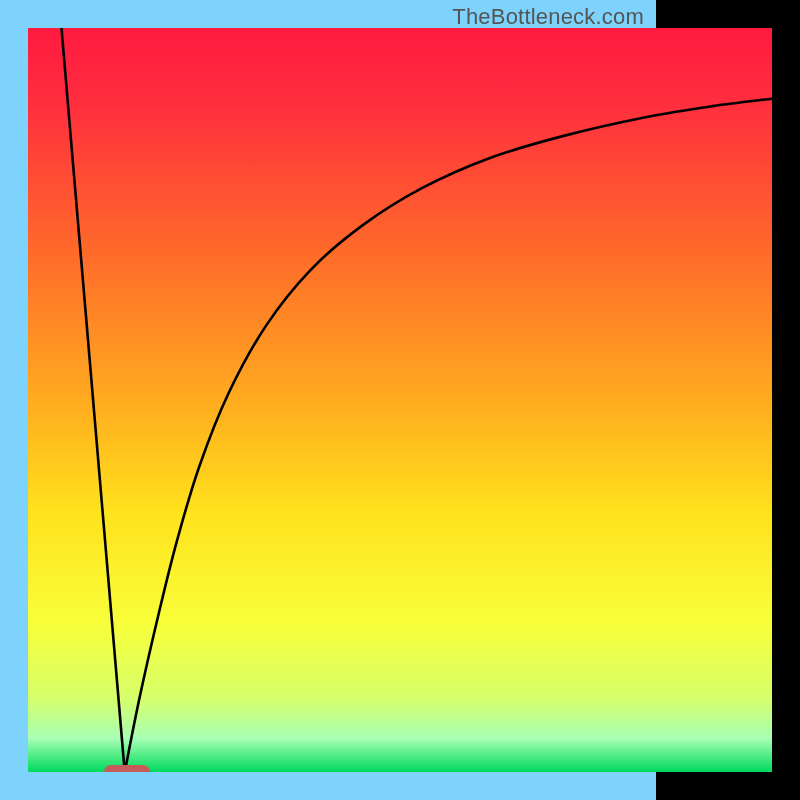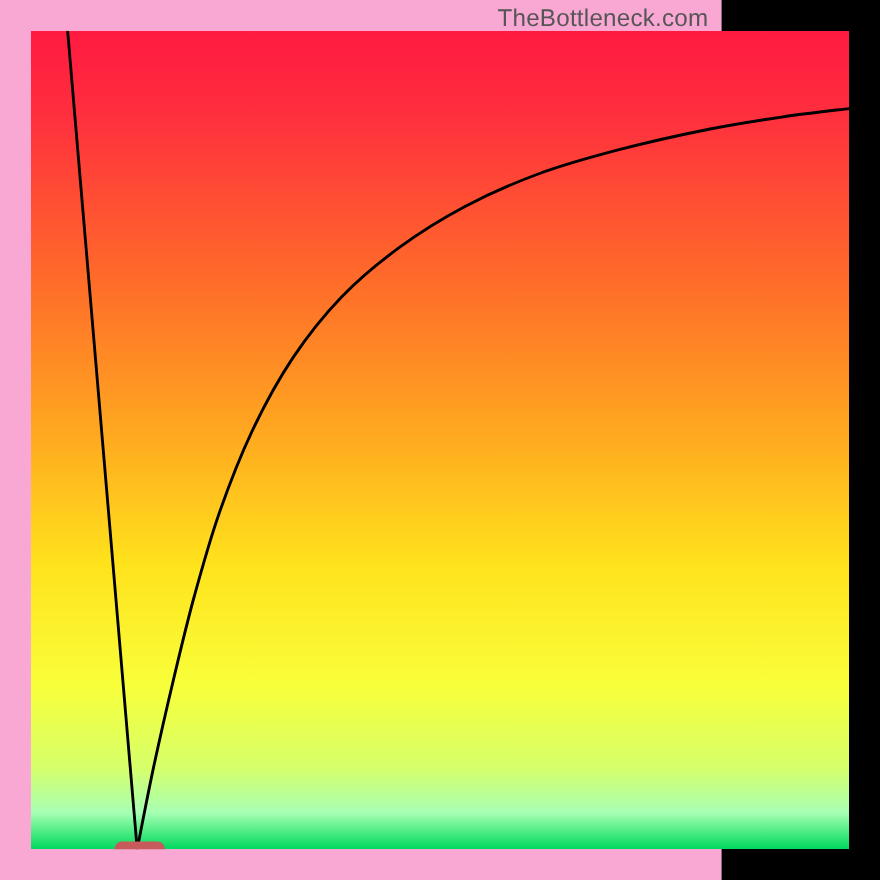--- a/index.html
+++ b/index.html
@@ -10,21 +10,21 @@
     background: #000;
     overflow: hidden;
     font-family: Arial, Helvetica, sans-serif;
   }
   .frame {
     position: absolute;
     left: 0;
     top: 0;
     width: 656px;
     height: 800px;
-    background: #f9a8d4;
+    background: #7dd3fc;
   }
   .plot {
     position: absolute;
     left: 28px;
     top: 28px;
     width: 744px;
     height: 744px;
     overflow: hidden;
   }
   .gradient {

